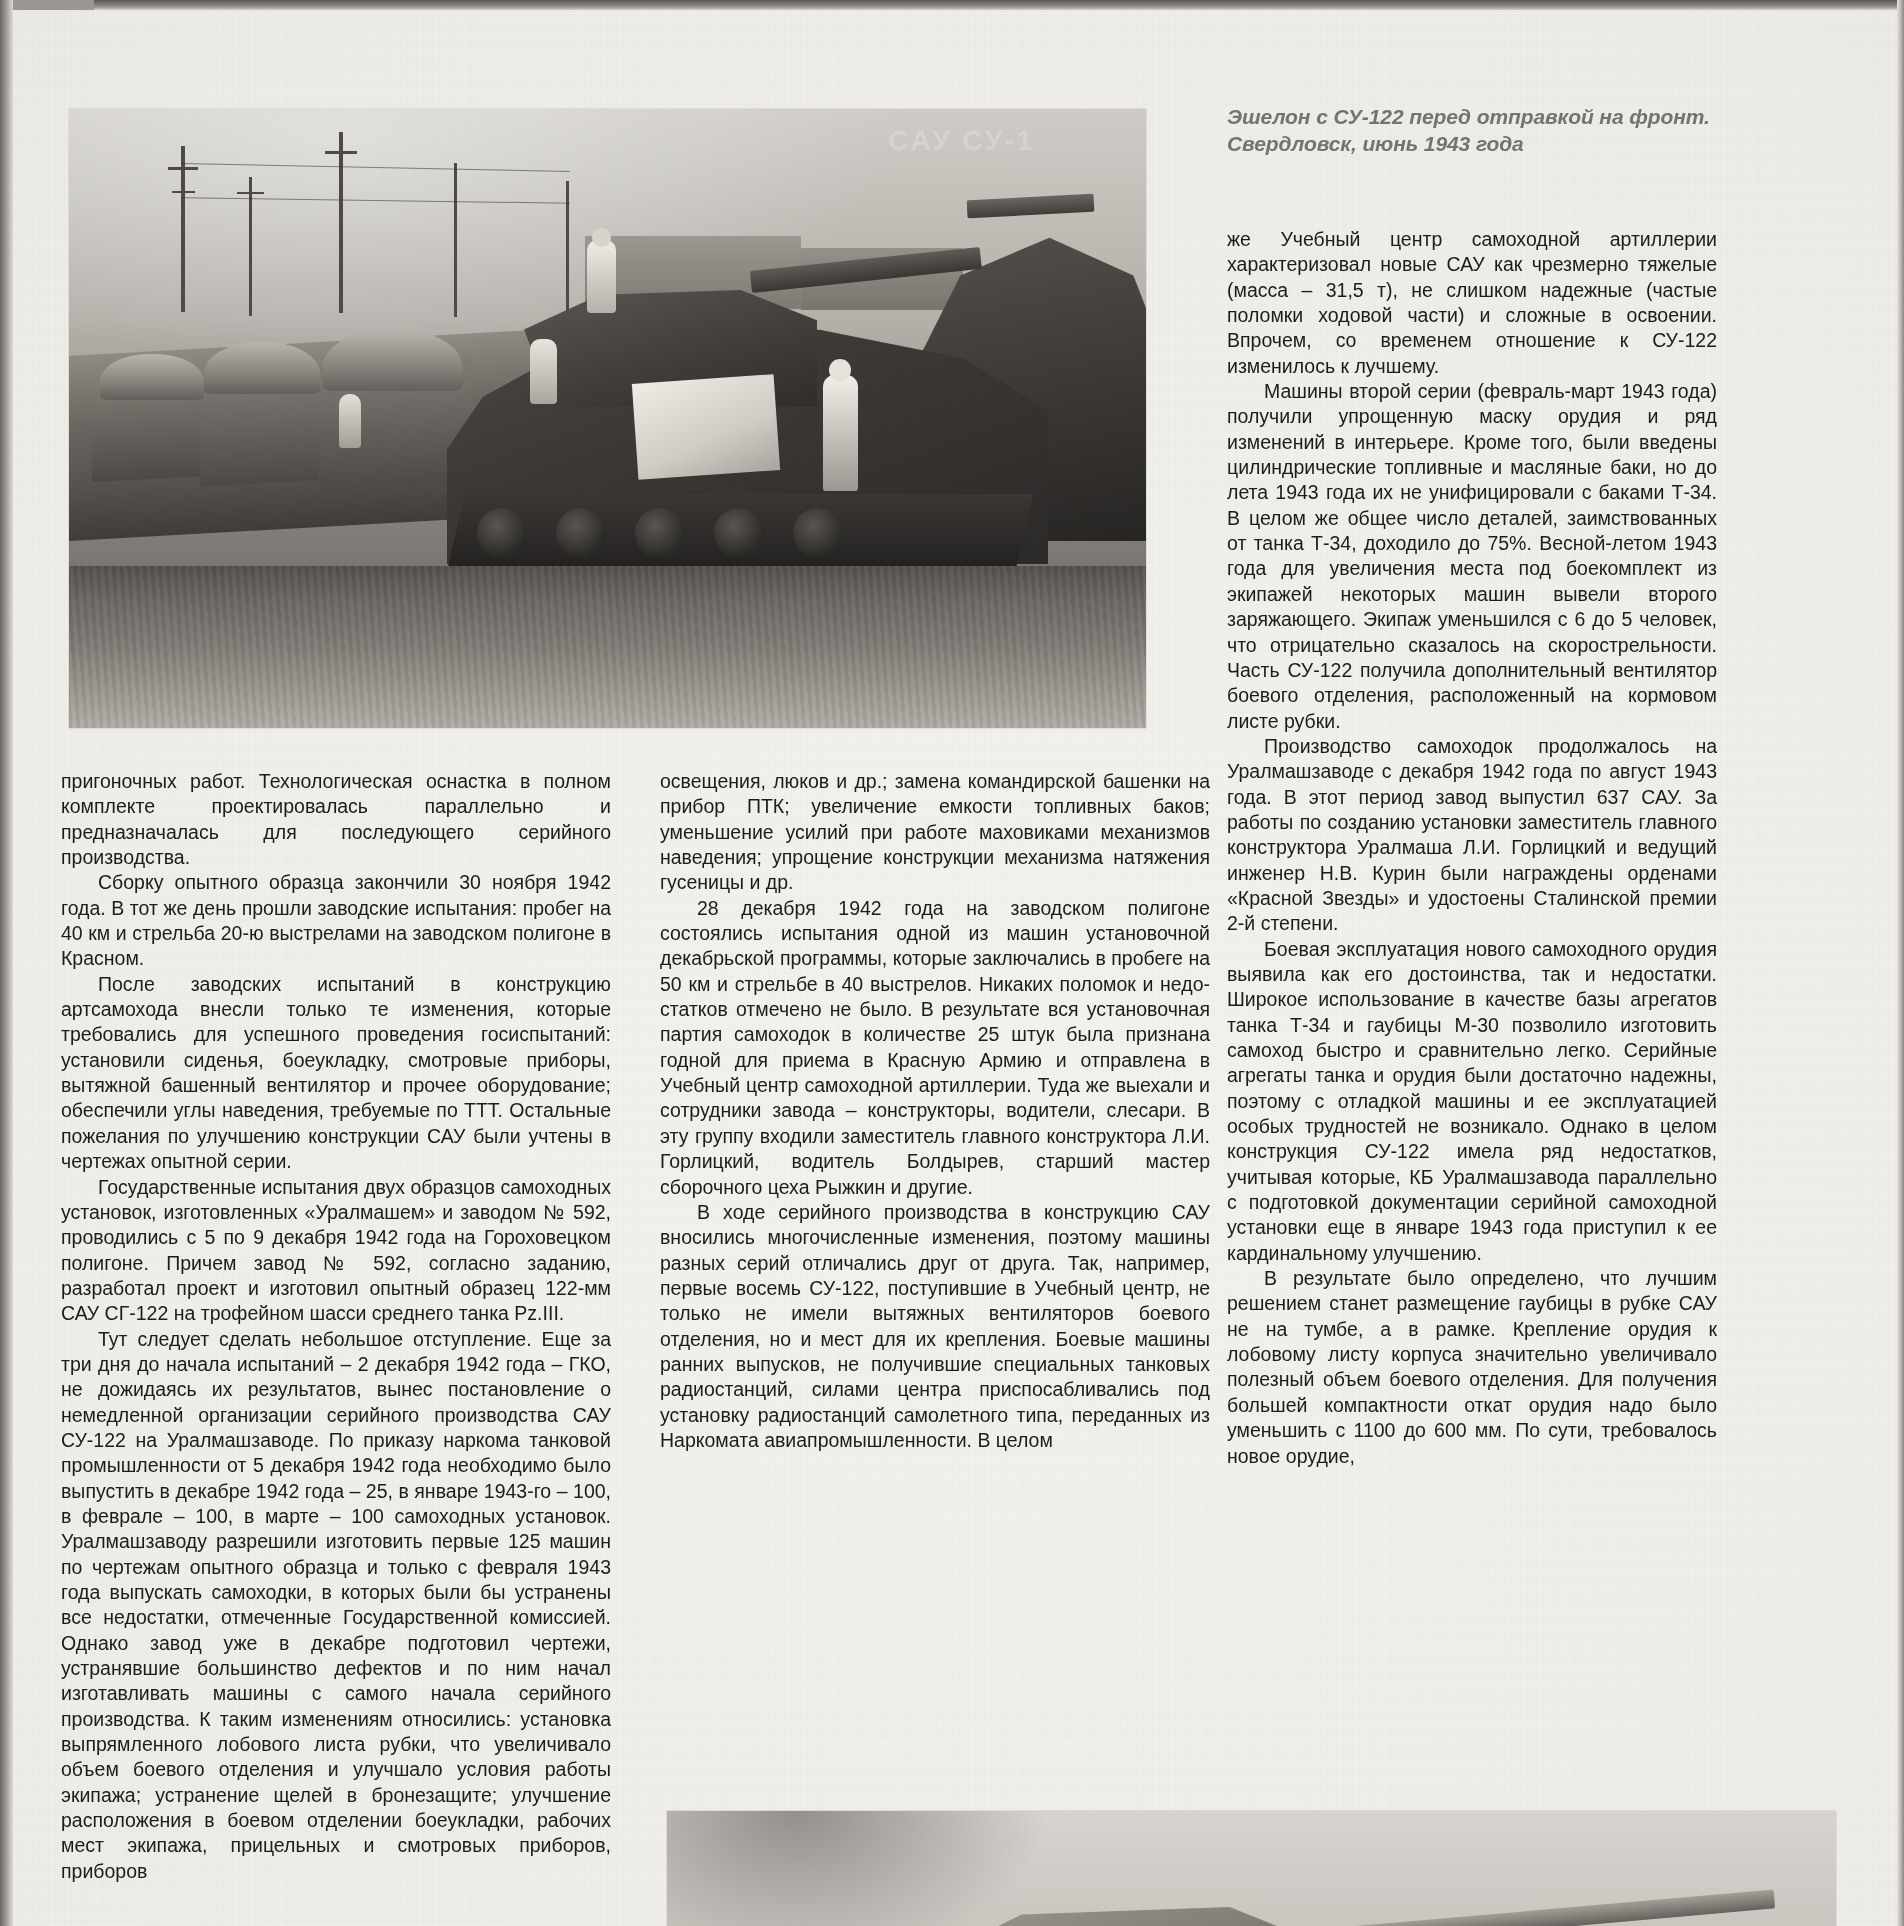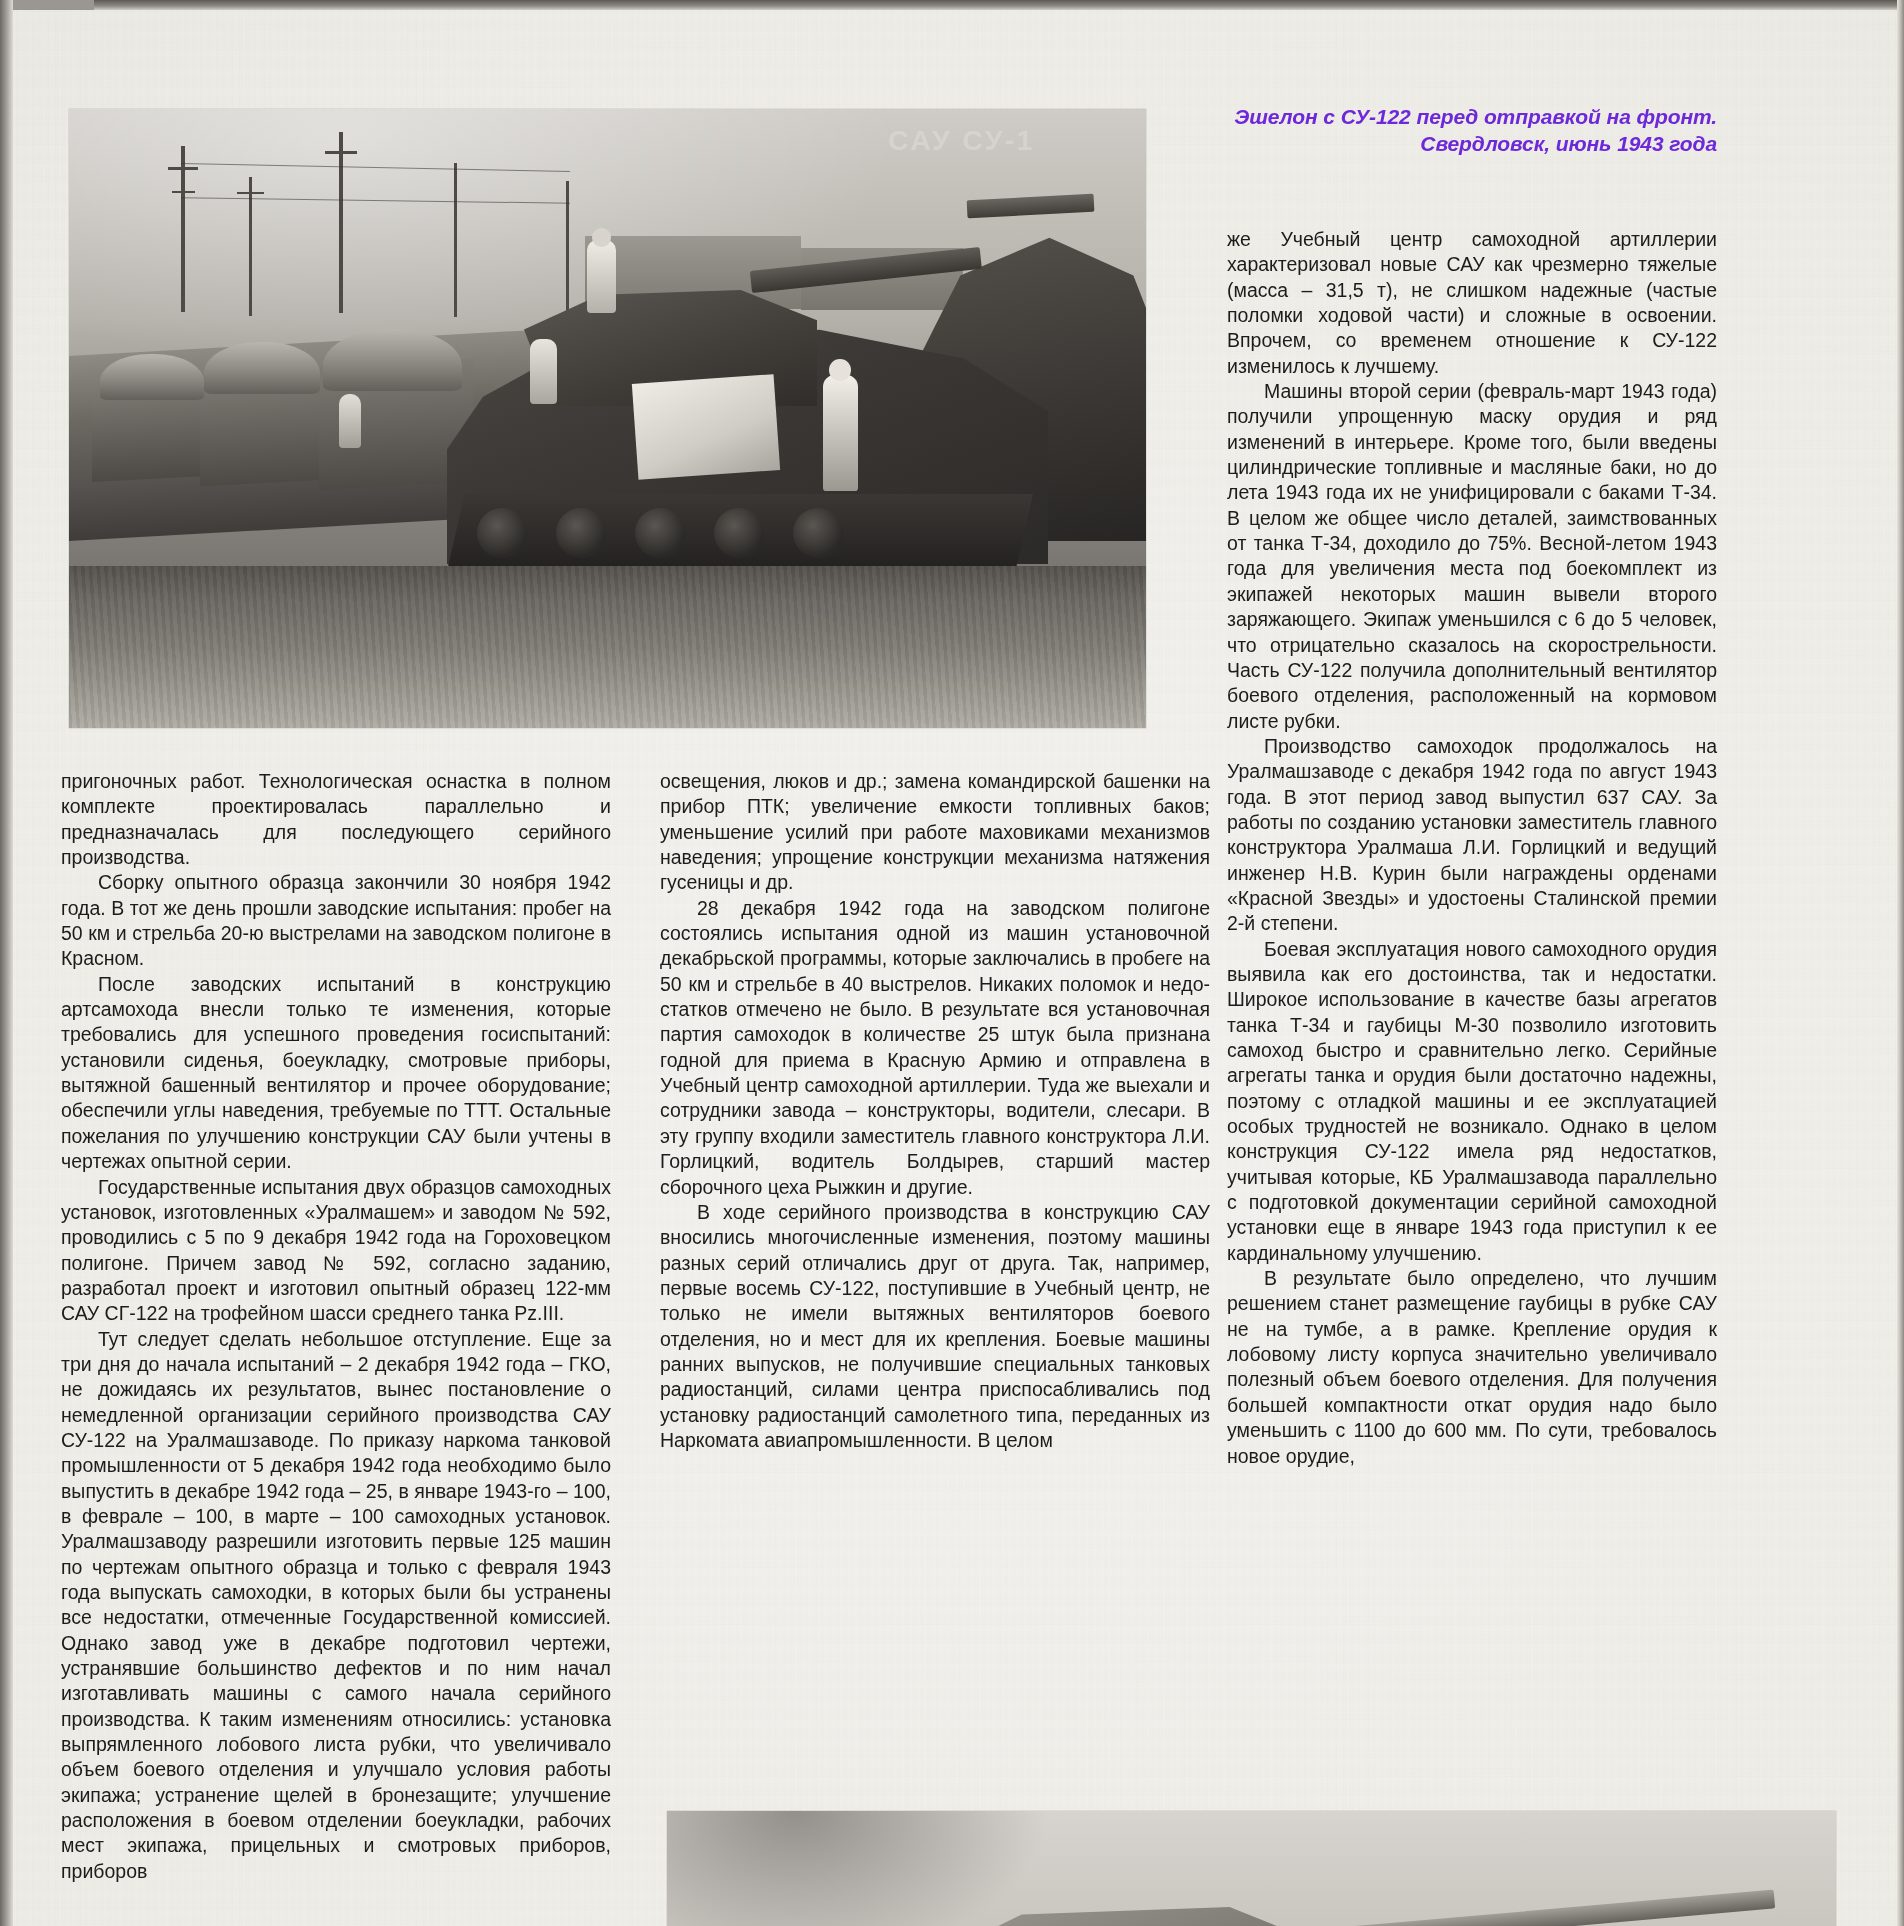--- a/index.html
+++ b/index.html
@@ -150,24 +150,23 @@
     position:absolute;left:678px;top:116px;width:431px;height:19px;
     background:linear-gradient(180deg,#a29f98,#65625d);border-radius:2.3px;transform:rotate(-5deg);
     transform-origin:left center;
   }
 
   
   .caption{
     position:absolute;
     font-family:"Liberation Sans",sans-serif;
     font-weight:bold;font-style:italic;
-    color:#6d28d9;
+    color:#737373;
     line-height:1.30;
     letter-spacing:-0.1px;
-    text-align:right;
   }
   .caption-top{left:1227px;top:103px;width:490px;font-size:21px;}
 
   .col{
     position:absolute;
     width:550px;
     font-size:19.5px;
     line-height:1.300;
     color:#1d1c1b;
     text-align:justify;
@@ -237,21 +236,21 @@
     <div class="figure f3"></div>
     <div class="figure f4"></div>
 
     <div class="ground"></div>
   </div>
 
   <div class="caption caption-top">Эшелон с СУ-122 перед отправкой на фронт. Свердловск, июнь 1943 года</div>
 
   <div class="col col-1">
     <p class="noind">пригоночных работ. Технологическая оснастка в полном комплекте проектировалась парал­лельно и предназначалась для последующего серийного производства.</p>
-    <p>Сборку опытного образца закончили 30 ноя­бря 1942 года. В тот же день прошли заводские испытания: пробег на 50 км и стрельба 20-ю выстрелами на заводском полигоне в Красном.</p>
+    <p>Сборку опытного образца закончили 30 ноя­бря 1942 года. В тот же день прошли заводские испытания: пробег на 40 км и стрельба 20-ю выстрелами на заводском полигоне в Красном.</p>
     <p>После заводских испытаний в конструкцию артсамохода внесли только те изменения, ко­торые требовались для успешного проведения госиспытаний: установили сиденья, боеукладку, смотровые приборы, вытяжной башенный вен­тилятор и прочее оборудование; обеспечили углы наведения, требуемые по ТТТ. Остальные пожелания по улучшению конструкции САУ были учтены в чертежах опытной серии.</p>
     <p>Государственные испытания двух образцов самоходных установок, изготовленных «Урал­машем» и заводом № 592, проводились с 5 по 9 декабря 1942 года на Гороховецком полиго­не. Причем завод № 592, согласно заданию, разработал проект и изготовил опытный обра­зец 122-мм САУ СГ-122 на трофейном шасси среднего танка Pz.III.</p>
     <p>Тут следует сделать небольшое отступление. Еще за три дня до начала испытаний – 2 дека­бря 1942 года – ГКО, не дожидаясь их резуль­татов, вынес постановление о немедленной организации серийного производства САУ СУ-122 на Уралмашзаводе. По приказу нар­кома танковой промышленности от 5 декабря 1942 года необходимо было выпустить в де­кабре 1942 года – 25, в январе 1943-го – 100, в феврале – 100, в марте – 100 самоходных установок. Уралмашзаводу разрешили изгото­вить первые 125 машин по чертежам опытного образца и только с февраля 1943 года выпу­скать самоходки, в которых были бы устранены все недостатки, отмеченные Государственной комиссией. Однако завод уже в декабре под­готовил чертежи, устранявшие большинство де­фектов и по ним начал изготавливать машины с самого начала серийного производства. К таким изменениям относились: установка выпрямлен­ного лобового листа рубки, что увеличивало объем боевого отделения и улучшало условия работы экипажа; устранение щелей в броне­защите; улучшение расположения в боевом отделении боеукладки, рабочих мест экипажа, прицельных и смотровых приборов, приборов</p>
   </div>
 
   <div class="col col-2">
     <p class="noind">освещения, люков и др.; замена командирской башенки на прибор ПТК; увеличение емкости топливных баков; уменьшение усилий при работе маховиками механизмов наведения; упрощение конструкции механизма натяжения гусеницы и др.</p>
     <p>28 декабря 1942 года на заводском поли­гоне состоялись испытания одной из машин установочной декабрьской программы, которые заключались в пробеге на 50 км и стрельбе в 40 выстрелов. Никаких поломок и недо­статков отмечено не было. В результате вся установочная партия самоходок в количестве 25 штук была признана годной для приема в Красную Армию и отправлена в Учебный центр самоходной артиллерии. Туда же выехали и сотрудники завода – конструкторы, водители, слесари. В эту группу входили заместитель главного конструктора Л.И. Горлицкий, води­тель Болдырев, старший мастер сборочного цеха Рыжкин и другие.</p>
     <p>В ходе серийного производства в конструк­цию САУ вносились многочисленные измене­ния, поэтому машины разных серий отличались друг от друга. Так, например, первые восемь СУ-122, поступившие в Учебный центр, не только не имели вытяжных вентиляторов бо­евого отделения, но и мест для их крепления. Боевые машины ранних выпусков, не получив­шие специальных танковых радиостанций, си­лами центра приспосабливались под установку радиостанций самолетного типа, переданных из Наркомата авиапромышленности. В целом</p>
   </div>

